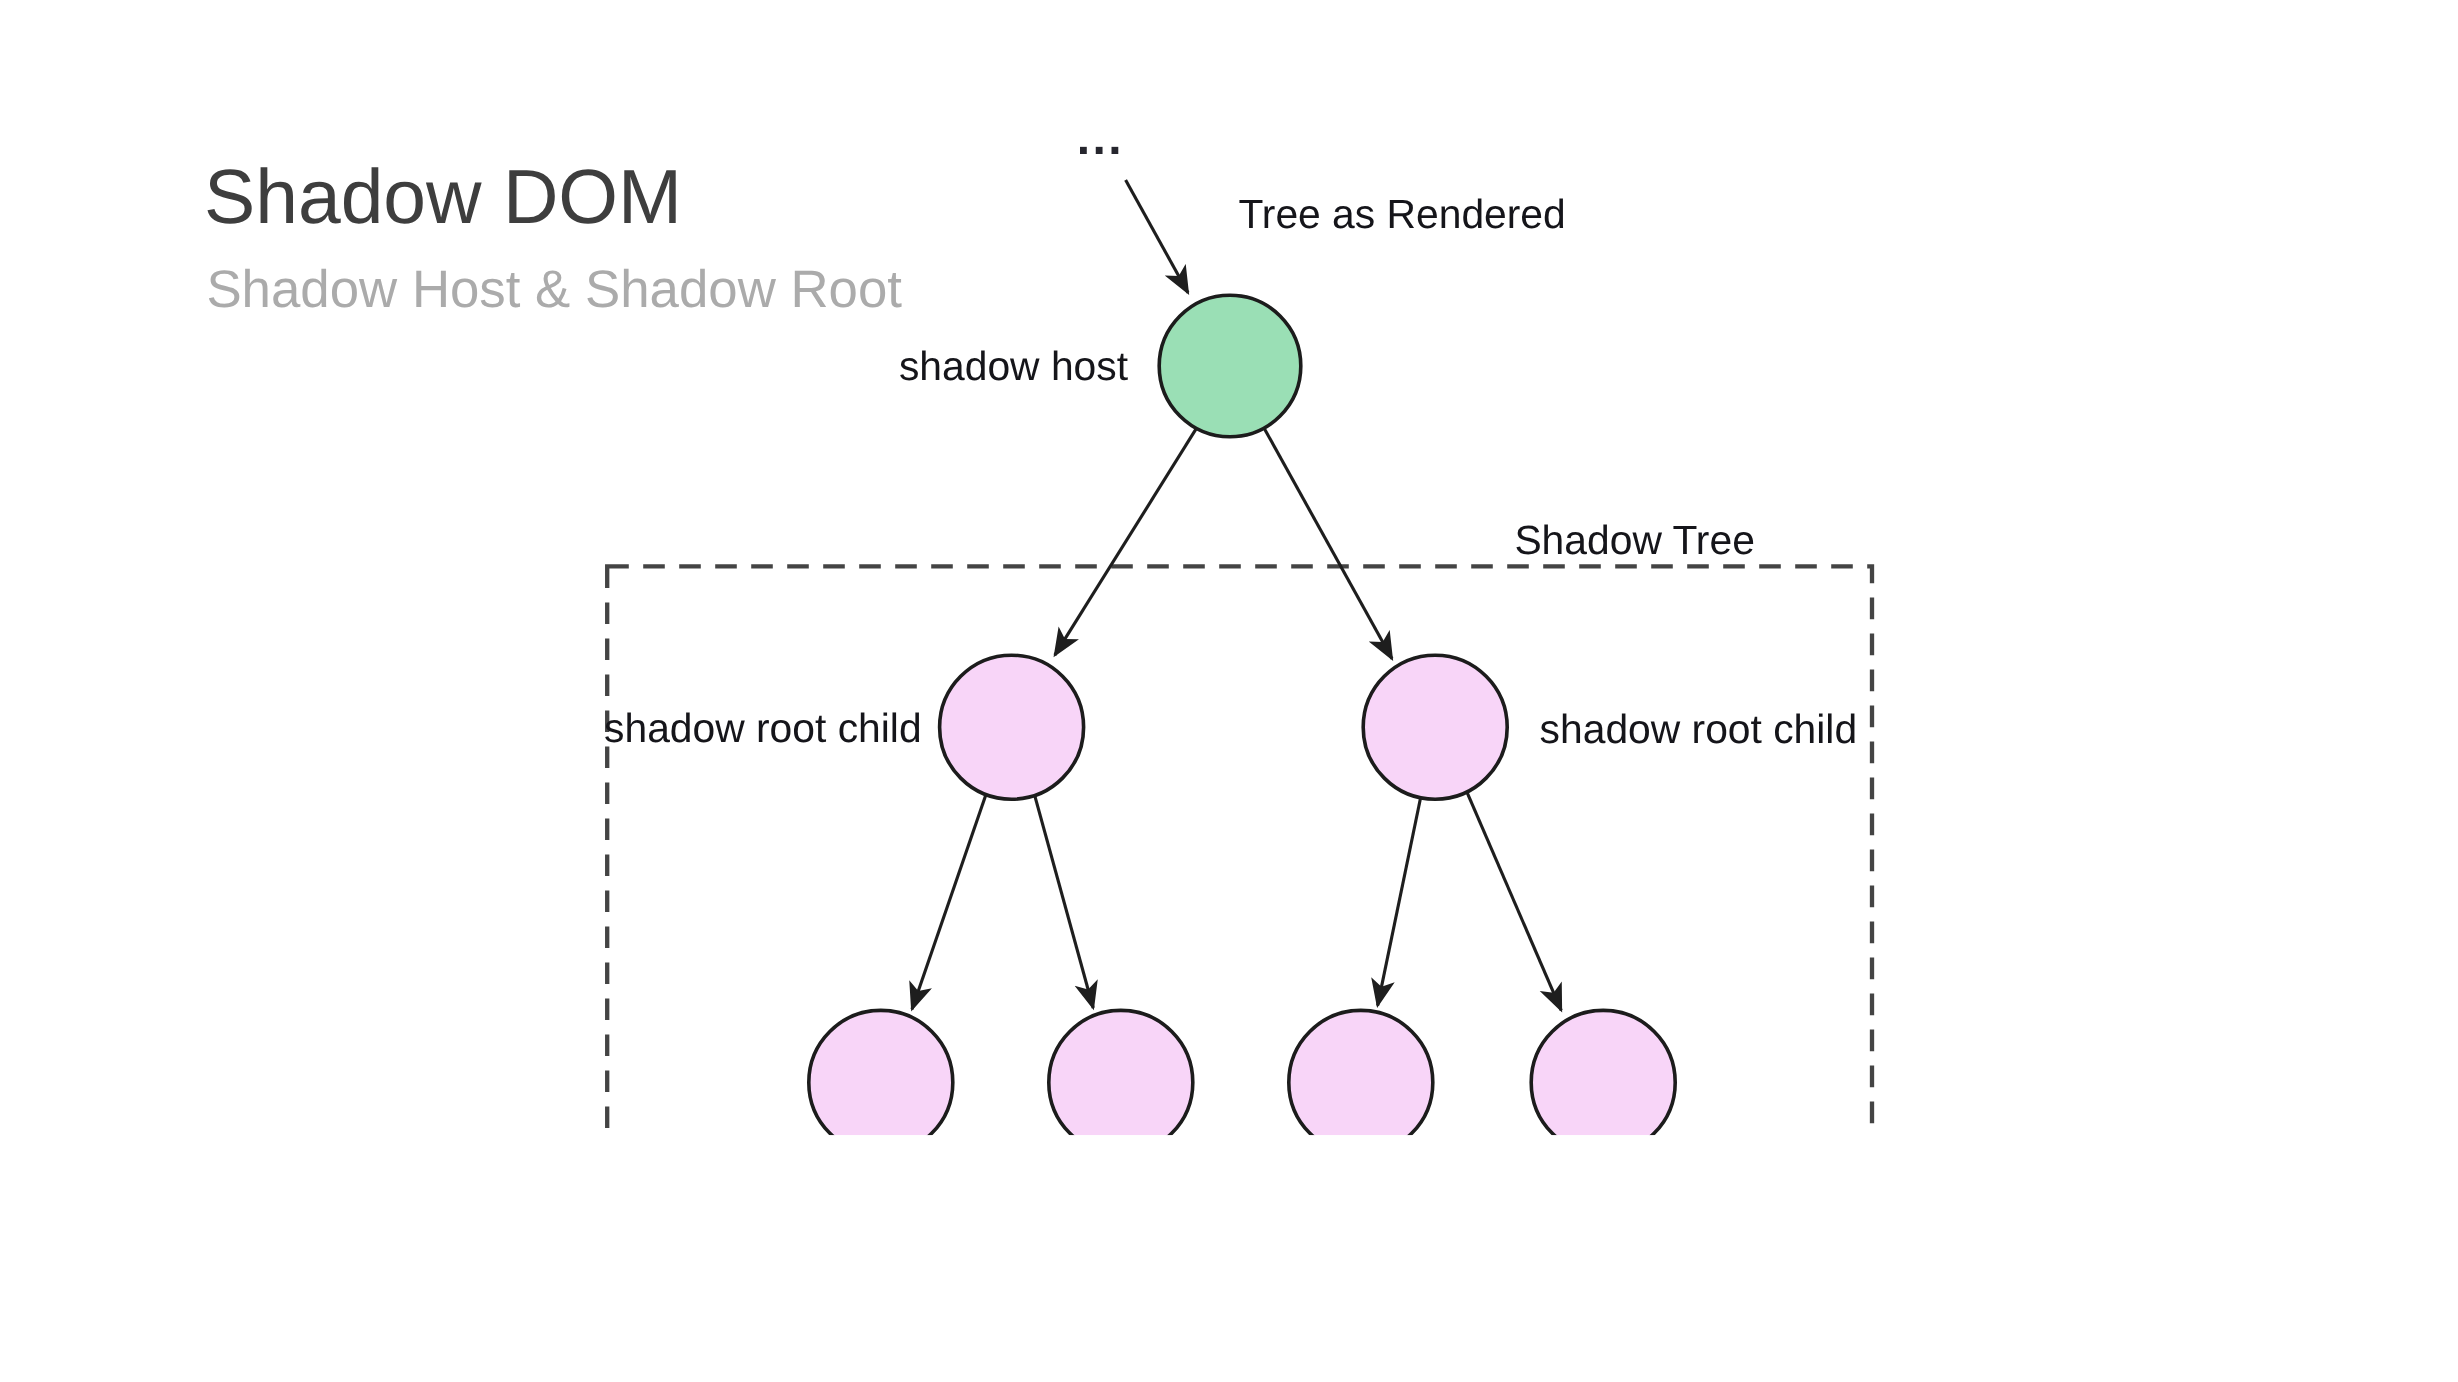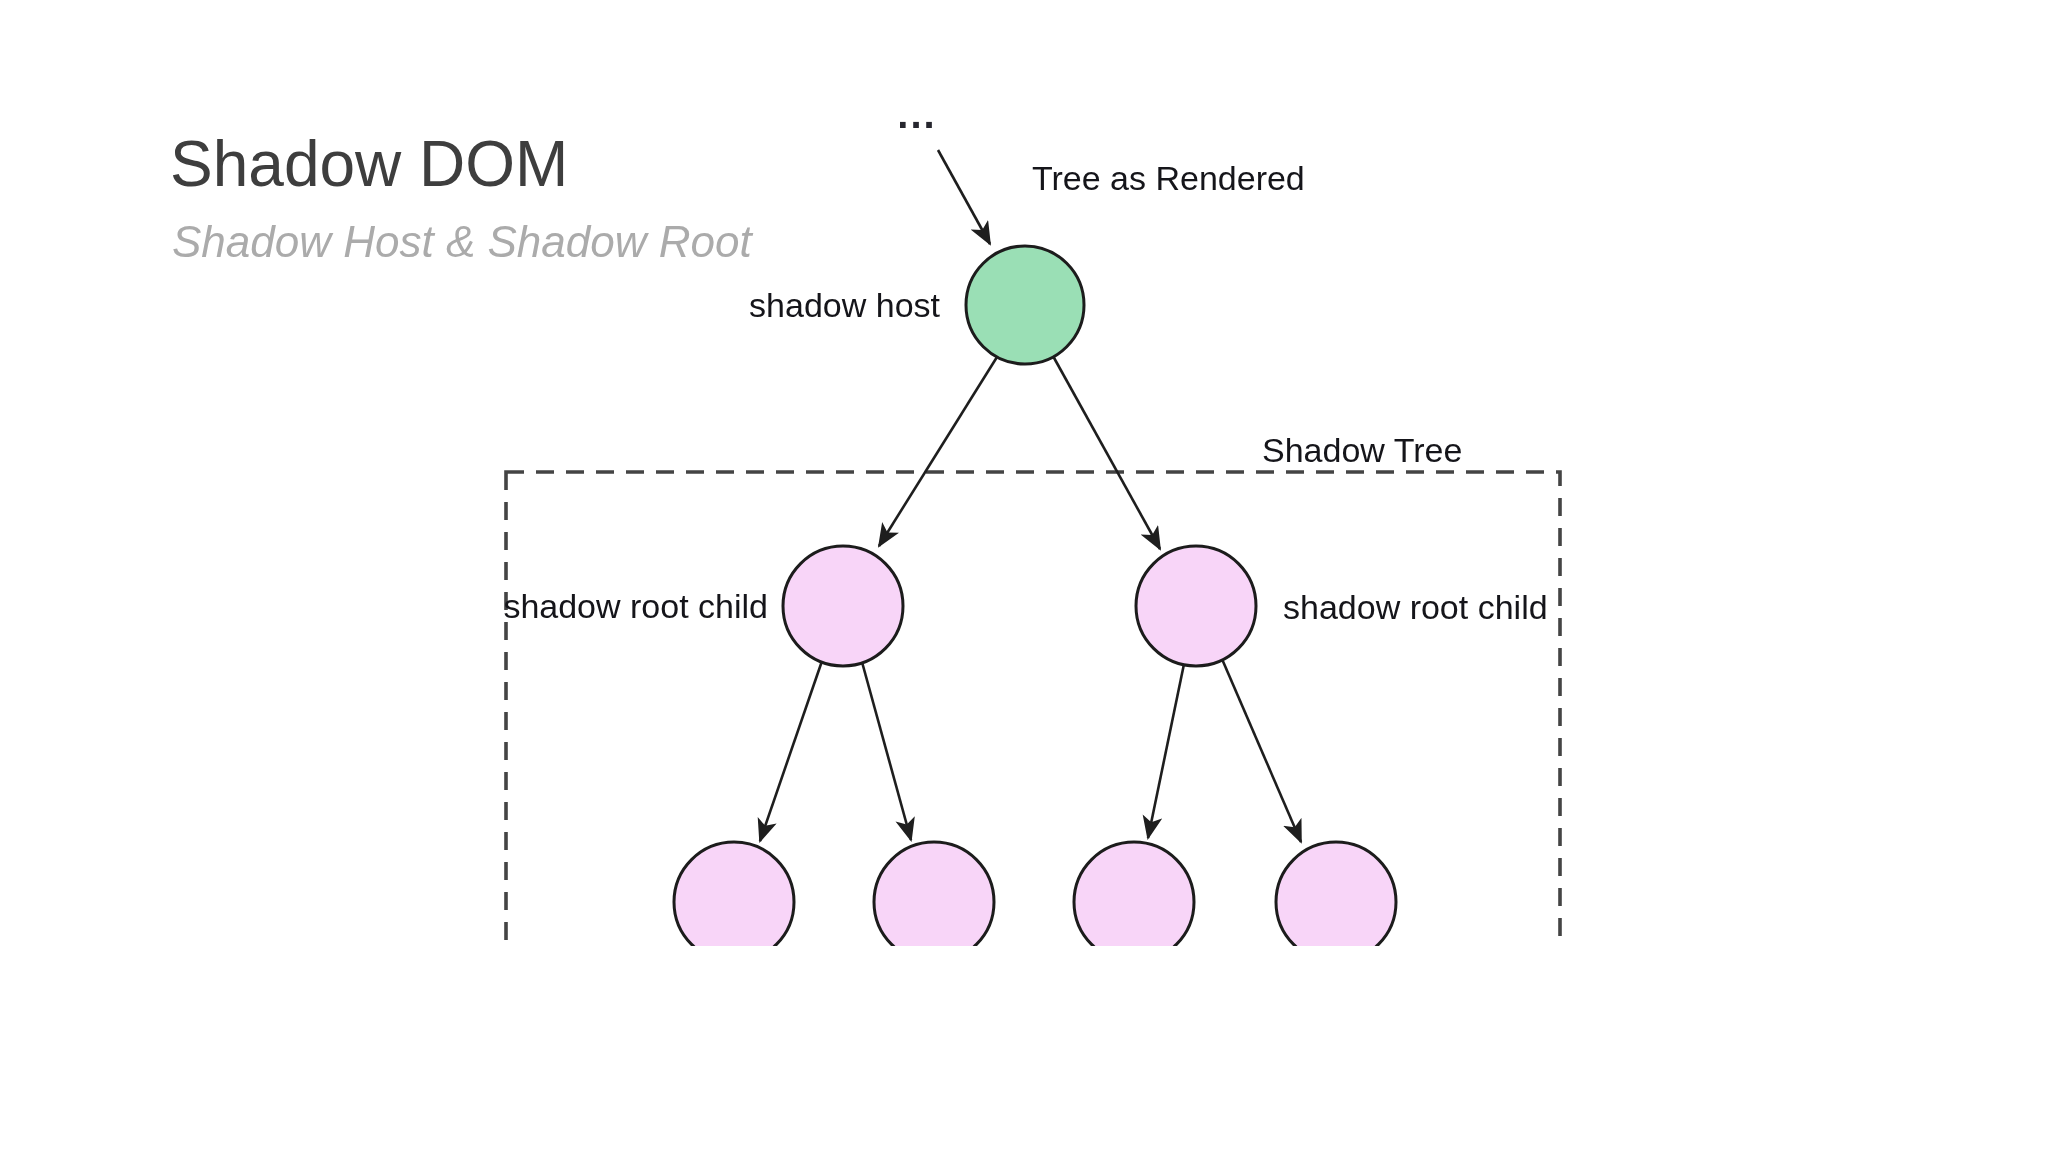--- a/index.html
+++ b/index.html
@@ -27,21 +27,20 @@
   }
   .slide-subtitle {
     position: absolute;
     left: 172px;
     top: 220px;
     font-size: 44px;
     line-height: 1.0;
     font-weight: 400;
     color: #ababab;
     white-space: nowrap;
-    font-style: italic;
   }
   svg.diagram {
     position: absolute;
     left: 0;
     top: 0;
     width: 2048px;
     height: 1152px;
   }
   .node {
     stroke: #1c1c1c;

